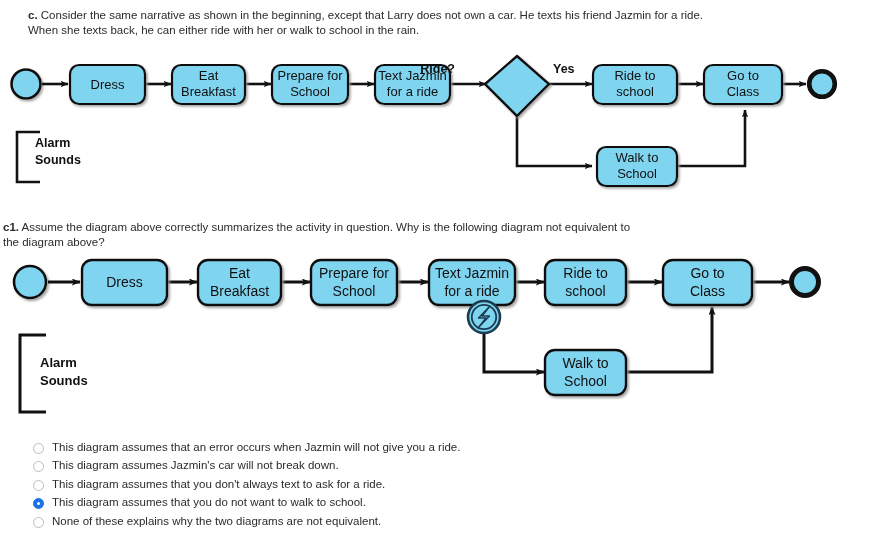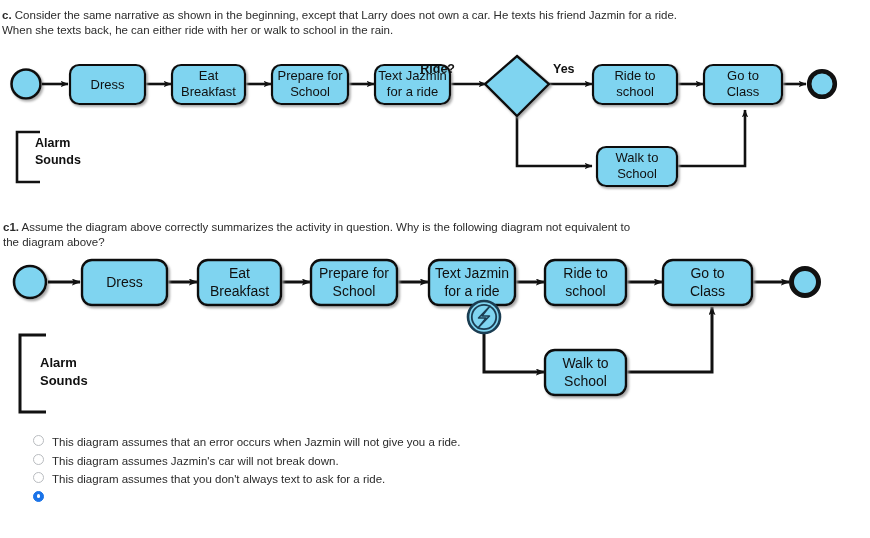--- a/index.html
+++ b/index.html
@@ -18,21 +18,21 @@
   .abs { position: absolute; }
 
   
   .prompt {
     font-size: 11.5px;
     line-height: 15px;
     color: #2b2b2b;
   }
   .prompt .lead { font-weight: bold; }
 
-  #prompt-c  { left: 2px; top: 8px;  width: 700px; }
+  #prompt-c  { left: 28px; top: 8px;  width: 700px; }
   #prompt-c1 { left: 3px;  top: 220px; width: 640px; }
 
   
   .diagram { position: absolute; left: 0; }
   #diagram-1 { top: 48px;  width: 870px; height: 150px; }
   #diagram-2 { top: 250px; width: 870px; height: 165px; }
   .diagram svg { display: block; }
 
   
   .node-label {
@@ -54,21 +54,21 @@
 
   
   #options {
     position: absolute;
     left: 33px;
     top: 435px;
     width: 600px;
   }
   .option-row {
     display: flex;
-    align-items: flex-start;
+    align-items: flex-end;
     height: 18.5px;
     margin-bottom: 0px;
   }
   .radio {
     width: 11px;
     height: 11px;
     border-radius: 50%;
     border: 1px solid #b9bcc0;
     background: #ffffff;
     box-sizing: border-box;
@@ -280,16 +280,21 @@
     <span class="option-text">This diagram assumes Jazmin's car will not break down.</span>
   </div>
 
   <div class="option-row">
     <span class="radio"></span>
     <span class="option-text">This diagram assumes that you don't always text to ask for a ride.</span>
   </div>
 
   <div class="option-row">
     <span class="radio checked"></span>
-  </div>
-
+    <span class="option-text">This diagram assumes that you do not want to walk to school.</span>
+  </div>
+
+  <div class="option-row">
+    <span class="radio"></span>
+    <span class="option-text">None of these explains why the two diagrams are not equivalent.</span>
+  </div>
 
 </div>
 
 </body></html>

